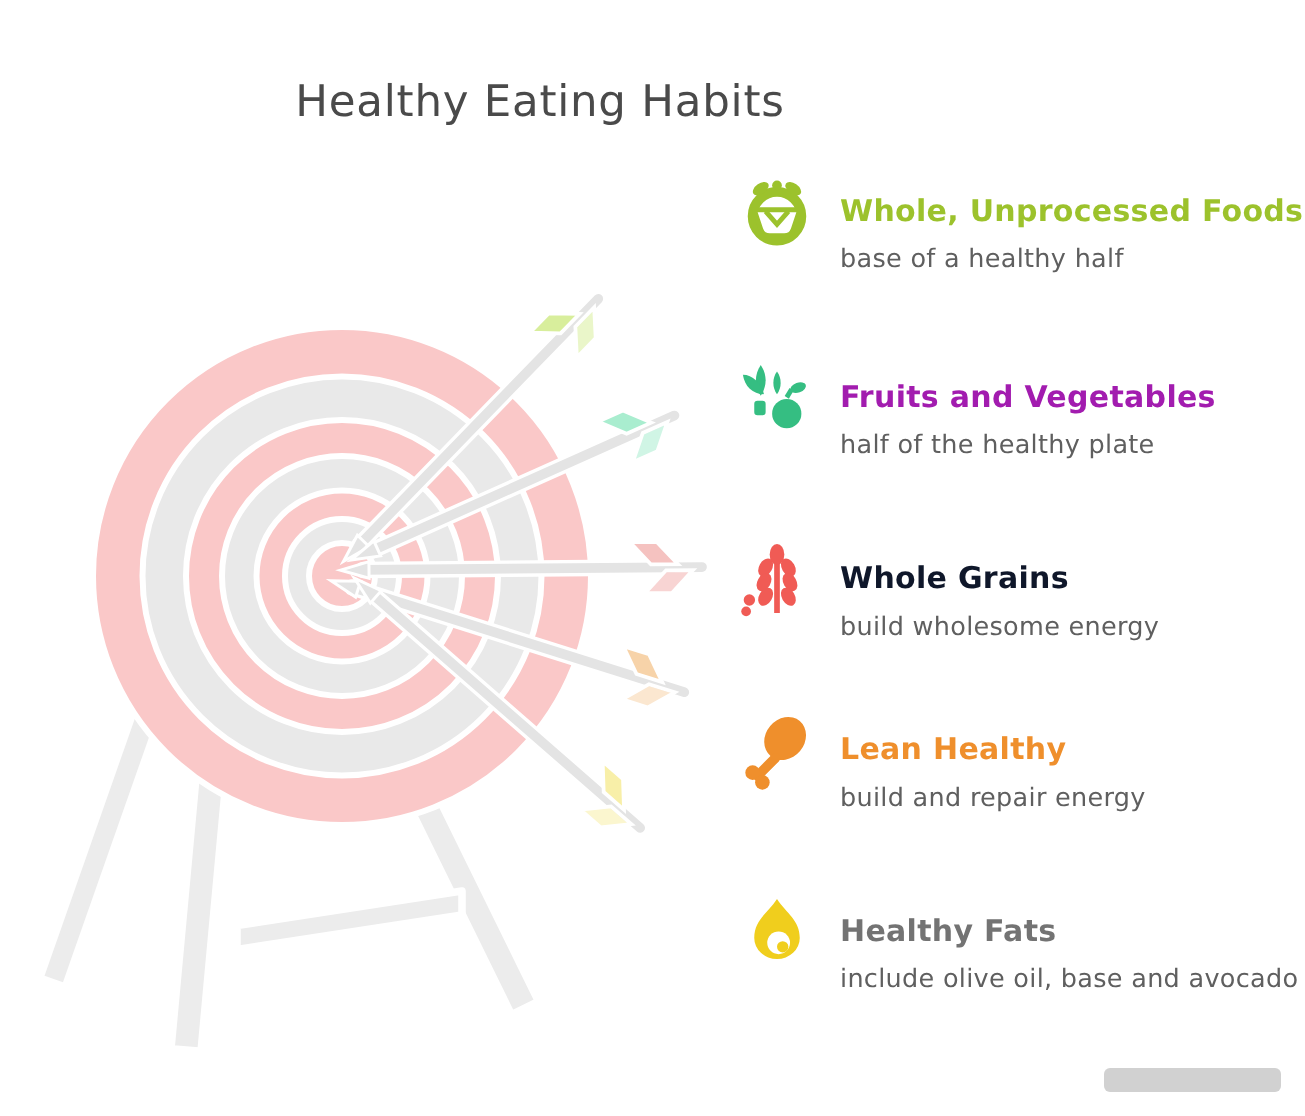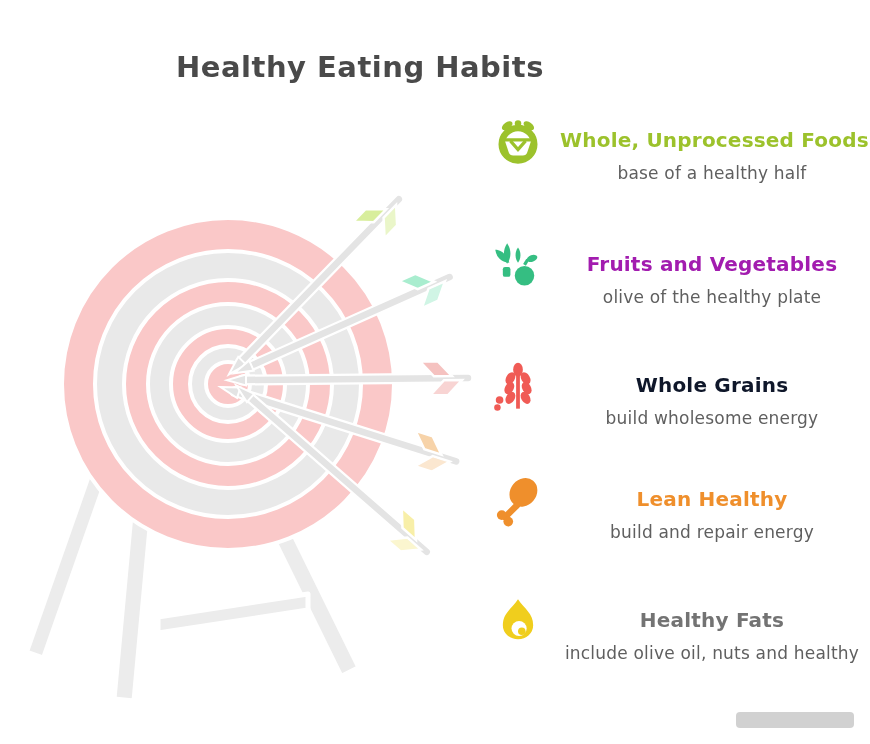--- a/index.html
+++ b/index.html
@@ -2,25 +2,25 @@
 <html style="--title-text: #4a4a4a; --subtitle-text: #5f5f5f; --target-pink: #fac8c8; --target-gray: #e9e9e9; --stand-gray: #ececec; --shaft-gray: #e4e4e4; --watermark: #9a9a9a;"><head>
 <meta charset="utf-8">
 <style>
   html,body{margin:0;padding:0;background:#ffffff;}
   .canvas{
     position:relative;width:870px;height:744px;background:#ffffff;overflow:hidden;
     font-family:"DejaVu Sans","Liberation Sans",sans-serif;
   }
   .page-title{
     position:absolute;top:50px;left:0;width:720px;text-align:center;
-    font-size:29px;font-weight:bold;color:var(--title-text,#4a4a4a);letter-spacing:.5px;
+    font-size:29px;font-weight:normal;color:var(--title-text,#4a4a4a);letter-spacing:.5px;
   }
   .illustration-svg{position:absolute;top:0;left:0;}
   .items{position:absolute;top:0;left:492px;width:372px;}
-  .row{position:absolute;left:0;width:372px;text-align:center;}
+  .row{position:absolute;left:0;width:372px;}
   .row-1{top:116px}.row-2{top:240px}.row-3{top:361px}.row-4{top:475px}.row-5{top:596px}
   .row .icon{position:absolute;left:0;top:0;width:52px;height:52px;}
   .row .icon svg{width:52px;height:52px;display:block;}
   .row .texts{margin-left:68px;}
   .row .item-title{
     font-size:20px;font-weight:bold;line-height:48px;height:48px;letter-spacing:.2px;
     white-space:nowrap;
   }
   .row .item-desc{
     font-size:17px;color:var(--subtitle-text,#5f5f5f);line-height:22px;margin-top:-2px;
@@ -124,21 +124,21 @@
           <path d="M3 9 C9 9 14 14 16 21 C9 21 4 16 3 9 Z"></path>
           <path d="M24 7 C21 11 21 17 24 21 C27 17 27 11 24 7 Z"></path>
           <rect x="10" y="25" width="7" height="9" rx="2"></rect>
           <circle cx="30" cy="33" r="9"></circle>
           <path d="M30 23 l3 -5" stroke="currentColor" stroke-width="3" fill="none"></path>
           <ellipse cx="37" cy="17" rx="5" ry="3" transform="rotate(-20 37 17)"></ellipse>
         </svg>
       </span>
       <div class="texts">
         <div class="item-title" style="color: #a21caf;">Fruits and Vegetables</div>
-        <div class="item-desc">olive of the healthy plate</div>
+        <div class="item-desc">half of the healthy plate</div>
       </div>
     </div>
 
     <div class="row row-3">
       <span class="icon" style="color: rgb(240, 91, 85);">
         <svg viewBox="0 0 48 48" fill="currentColor">
           <path d="M24 12 v32" stroke="currentColor" stroke-width="3.5" fill="none"></path>
           <ellipse cx="24" cy="8" rx="4.5" ry="6.5"></ellipse>
           <ellipse cx="17" cy="16" rx="4" ry="6" transform="rotate(30 17 16)"></ellipse>
           <ellipse cx="31" cy="16" rx="4" ry="6" transform="rotate(-30 31 16)"></ellipse>
@@ -174,21 +174,21 @@
     <div class="row row-5">
       <span class="icon" style="color: rgb(240, 206, 29);">
         <svg viewBox="0 0 48 48" fill="currentColor">
           <path d="M24 3 C30 12 38 16 38 27 A14 13 0 0 1 10 27 C10 16 18 12 24 3 Z"></path>
           <circle cx="25" cy="30" r="7" fill="#ffffff"></circle>
           <circle cx="27.5" cy="32.5" r="3.5"></circle>
         </svg>
       </span>
       <div class="texts">
         <div class="item-title" style="color: #737373;">Healthy Fats</div>
-        <div class="item-desc">include olive oil, nuts and healthy</div>
+        <div class="item-desc">include olive oil, base and avocado</div>
       </div>
     </div>
 
   </div>
 
   <div class="watermark"></div>
 
 </div>
 
 </body></html>

